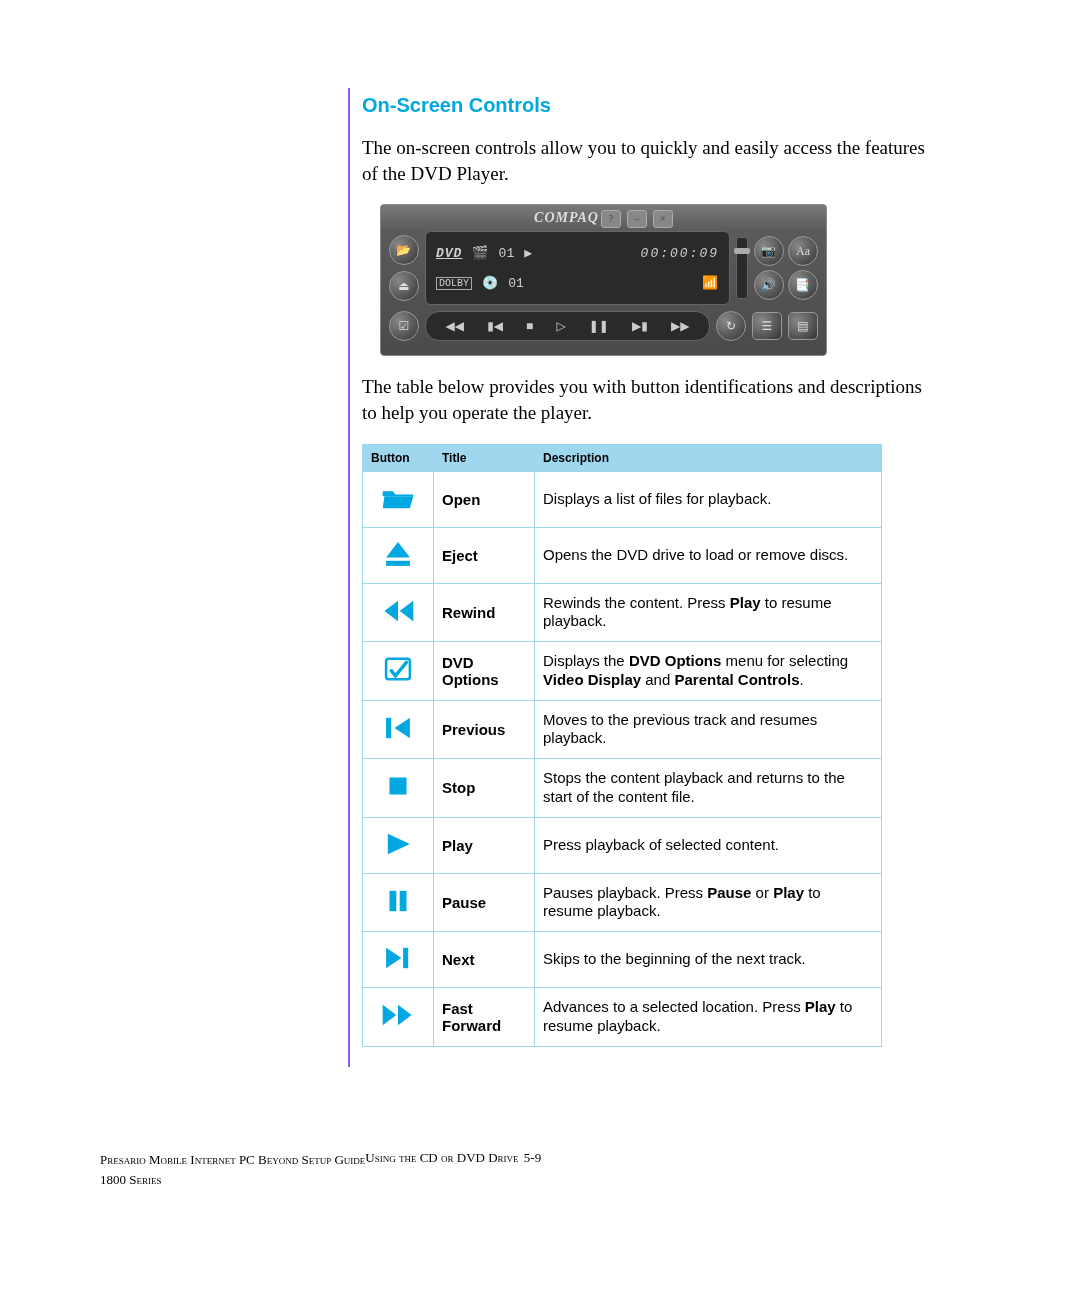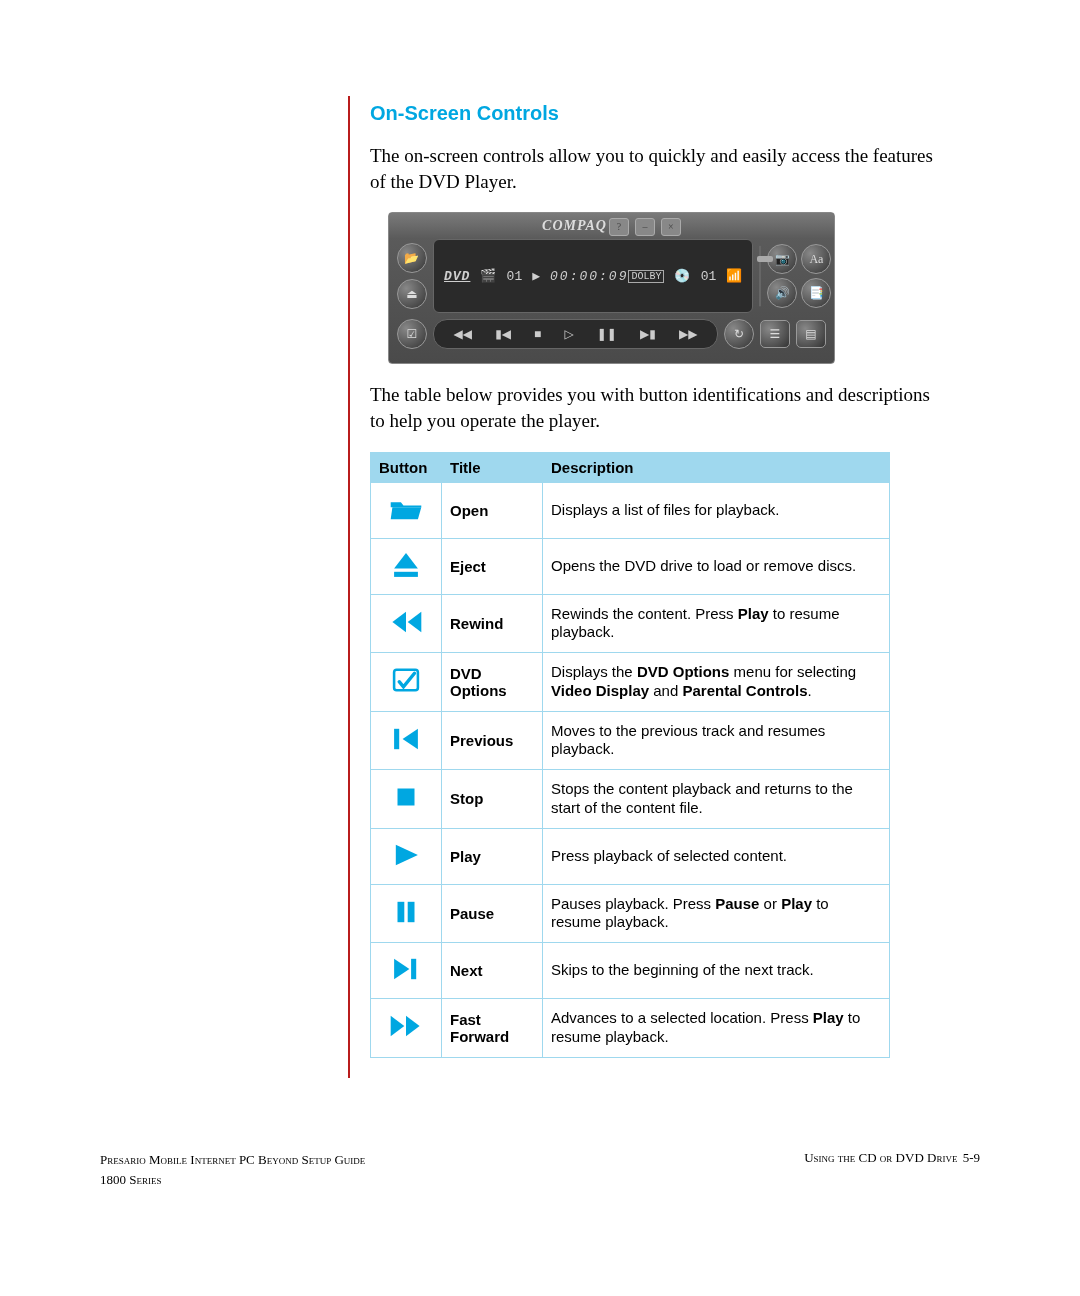--- a/index.html
+++ b/index.html
@@ -8,24 +8,24 @@
     background: #fff;
     font-family: Georgia, 'Times New Roman', serif;
     color: #000;
     width: 1080px;
     height: 1296px;
     position: relative;
   }
   .content {
     position: absolute;
     left: 348px;
-    top: 96px;
+    top: 88px;
     width: 575px;
-    border-left: 2px solid #b91c1c;
-    padding-left: 20px;
+    border-left: 2px solid #8b5cf6;
+    padding-left: 12px;
     padding-top: 6px;
     padding-bottom: 20px;
   }
   .section-heading {
     color: #00a7e1;
     font-family: Verdana, Arial, sans-serif;
     font-weight: bold;
     font-size: 20px;
     margin-bottom: 18px;
   }
@@ -102,21 +102,21 @@
     flex: 1;
     height: 60px;
     background: #2a2a2a;
     border-radius: 6px;
     border: 1px solid #666;
     color: #cfcfcf;
     font-family: "Courier New", monospace;
     font-size: 13px;
     padding: 6px 10px;
     display: flex;
-    flex-direction: row;
+    flex-direction: column;
     justify-content: space-around;
   }
   .player-img .display .row1 {
     display: flex;
     gap: 10px;
     align-items: center;
   }
   .player-img .display .row1 .dvd {
     font-weight: bold;
     font-style: italic;
@@ -192,21 +192,21 @@
     font-size: 15px;
   }
   table.btns th {
     background: #9fd8ee;
     text-align: left;
     font-family: Arial, Helvetica, sans-serif;
     font-weight: bold;
     color: #000;
     padding: 6px 8px;
     border: 1px solid #9fd8ee;
-    font-size: 15px;
+    font-size: 12px;
   }
   table.btns td {
     border-bottom: 1px solid #9fd8ee;
     border-left: 1px solid #9fd8ee;
     border-right: 1px solid #9fd8ee;
     padding: 10px 8px;
     vertical-align: middle;
     font-size: 15px;
   }
   table.btns td.title-cell {
@@ -222,21 +222,20 @@
     font-family: Arial, Helvetica, sans-serif;
     line-height: 1.25;
   }
   .icon-svg { width: 34px; height: 32px; display: inline-block; }
   .footer {
     position: absolute;
     left: 100px;
     right: 100px;
     top: 1150px;
     display: flex;
-    justify-content: space-between;
     font-family: Georgia, 'Times New Roman', serif;
     font-size: 13px;
   }
   .footer-left { line-height: 1.5; }
   .smallcaps { font-variant: small-caps; }
   .pg-num { margin-left: 2px; }
 </style>
 </head>
 <body>
 

